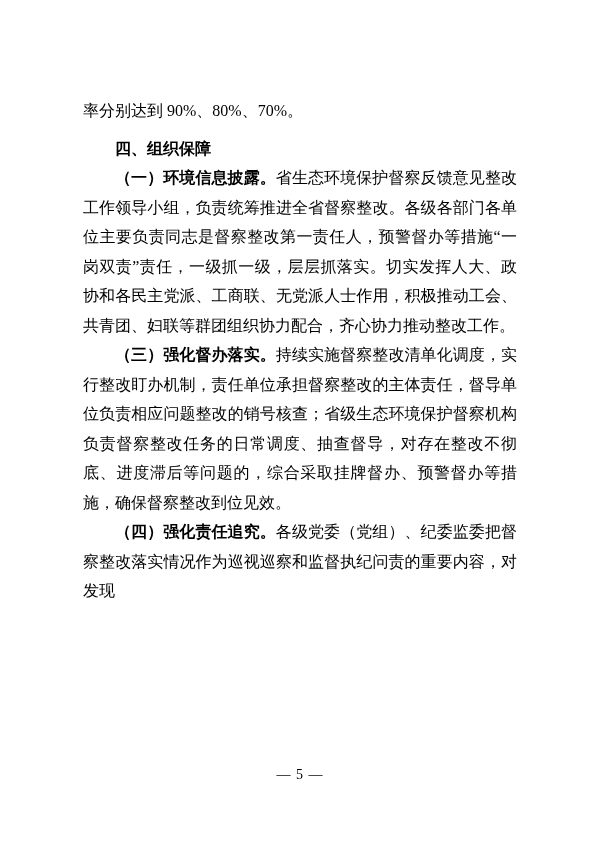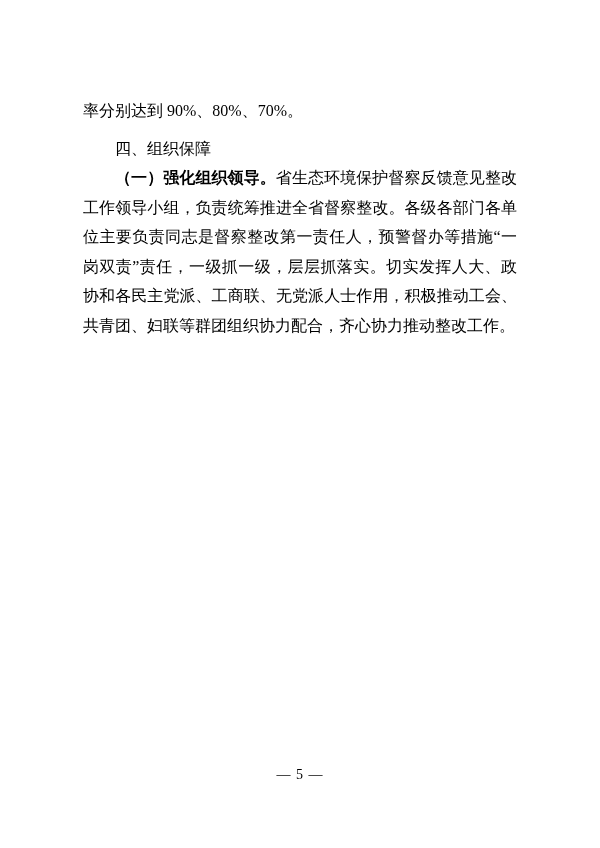--- a/index.html
+++ b/index.html
@@ -27,21 +27,21 @@
     margin: 0;
     text-indent: 2em;
     text-align: justify;
   }
   p.no-indent {
     text-indent: 0;
   }
   .section-heading {
     margin: 8px 0 0 0;
     text-indent: 2em;
-    font-weight: normal;
+    font-weight: bold;
   }
   .lead {
     font-weight: 600;
   }
   .footer {
     position: absolute;
     left: 0;
     right: 0;
     top: 760px;
     text-align: center;
@@ -53,21 +53,23 @@
 </head>
 <body>
 
 <div class="page">
   <div class="content">
 
     <p class="para no-indent">率分别达到 90%、80%、70%。</p>
 
     <p class="section-heading">四、组织保障</p>
 
-    <p class="para"><span class="lead">（一）强化组织领导。</span><span>省生态环境保护督察反馈意见整改工作领导小组，负责统筹推进全省督察整改。各级各部门各单位主要负责同志是督察整改第一责任人，预警督办等措施“一岗双责”责任，一级抓一级，层层抓落实。切实发挥人大、政协和各民主党派、工商联、无党派人士作用，积极推动工会、共青团、妇联等群团组织协力配合，齐心协力推动整改工作。</span></p>
+    <p class="para"><span class="lead">（一）环境信息披露。</span><span>省生态环境保护督察反馈意见整改工作领导小组，负责统筹推进全省督察整改。各级各部门各单位主要负责同志是督察整改第一责任人，预警督办等措施“一岗双责”责任，一级抓一级，层层抓落实。切实发挥人大、政协和各民主党派、工商联、无党派人士作用，积极推动工会、共青团、妇联等群团组织协力配合，齐心协力推动整改工作。</span></p>
 
 
+    <p class="para"><span class="lead">（三）强化督办落实。</span><span>持续实施督察整改清单化调度，实行整改盯办机制，责任单位承担督察整改的主体责任，督导单位负责相应问题整改的销号核查；省级生态环境保护督察机构负责督察整改任务的日常调度、抽查督导，对存在整改不彻底、进度滞后等问题的，综合采取挂牌督办、预警督办等措施，确保督察整改到位见效。</span></p>
 
+    <p class="para"><span class="lead">（四）强化责任追究。</span><span>各级党委（党组）、纪委监委把督察整改落实情况作为巡视巡察和监督执纪问责的重要内容，对发现</span></p>
 
   </div>
 
   <div class="footer">— 5 —</div>
 </div>
 
 </body></html>

